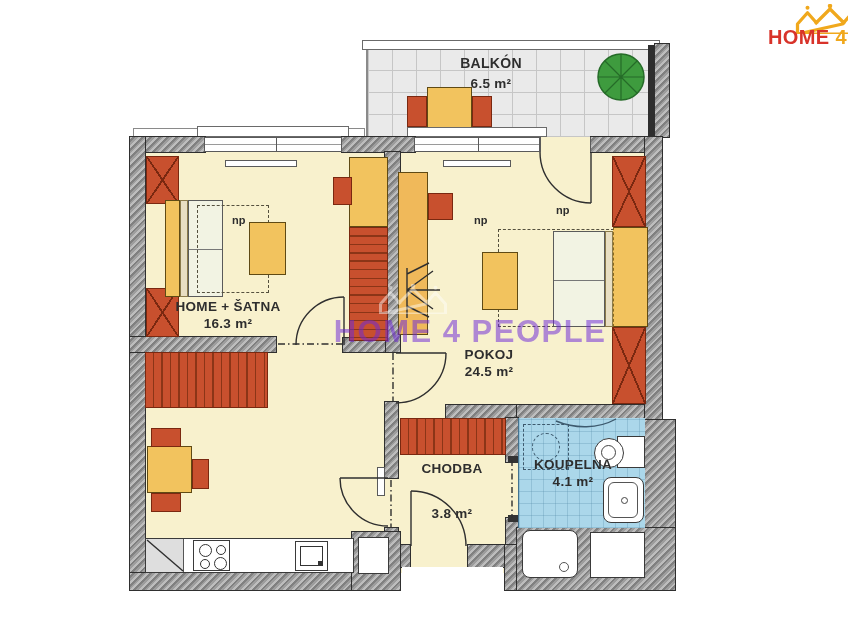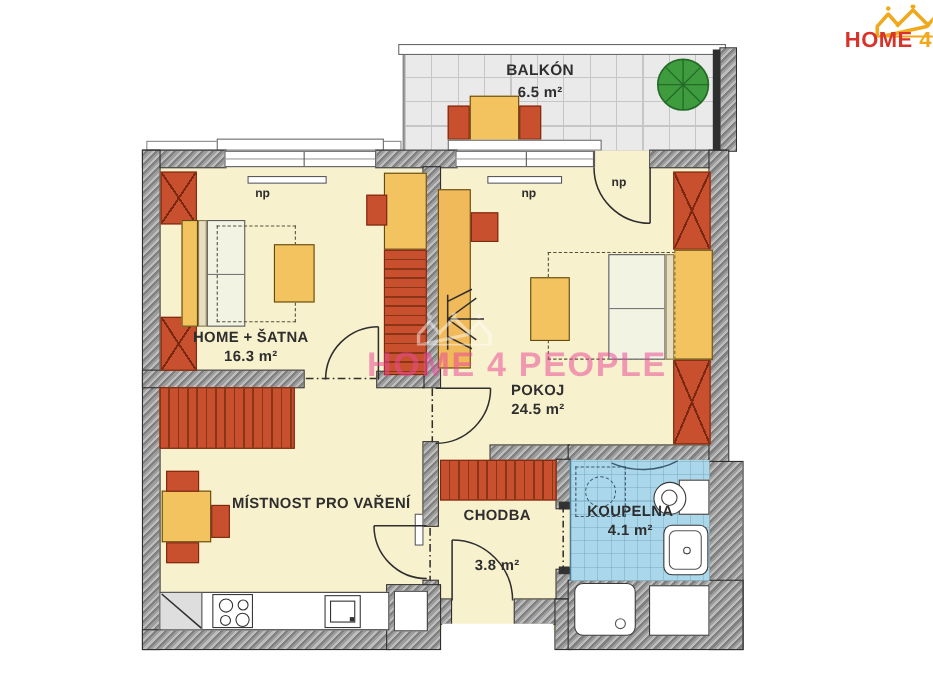--- a/index.html
+++ b/index.html
@@ -20,25 +20,25 @@
   .vtick{background:repeating-linear-gradient(90deg,transparent 0 7px,#8b3517 7px 8.5px),#C8502E;border:1.5px solid #7A2810;}
   .tiles{background:
       repeating-linear-gradient(90deg,#c6c6c6 0 1px,transparent 1px 24px),
       repeating-linear-gradient(0deg,#c6c6c6 0 1px,transparent 1px 22px),#EAEAEA;
       border-left:2px solid #8a8a8a;}
   .bath{background:
       repeating-linear-gradient(90deg,rgba(80,135,165,.28) 0 1px,transparent 1px 12px),
       repeating-linear-gradient(0deg,rgba(80,135,165,.28) 0 1px,transparent 1px 12px),#ABD7EA;}
   .dashedbox{border:1.6px dashed #55503e;background:transparent;}
   .lbl{font-weight:bold;color:#2e2e2e;text-align:center;letter-spacing:.3px;font-size:13.5px;line-height:15px;}
-  .np{font-size:11px;font-weight:600;color:#2e2e2e;}
+  .np{font-size:11px;font-weight:600;color:#2e2e2e;margin-top:44px;}
   .mattress{background:#F2F3E3;border:1.5px solid #5a5a5a;}
   .pad{background:#E8DEC2;border:1px solid #8a7a4a;}
   svg.overlay{position:absolute;left:0;top:0;pointer-events:none;}
-  .wm{font-weight:bold;color:#ec4899;opacity:.52;letter-spacing:1.5px;font-size:31px;text-align:center;}
+  .wm{font-weight:bold;color:#6d28d9;opacity:.52;letter-spacing:1.5px;font-size:31px;text-align:center;}
   .brand{font-weight:bold;font-size:20px;letter-spacing:.4px;white-space:nowrap;}
 </style>
 </head>
 <body>
 
 <div id="plan">
 
   <div class="abs floor" style="left:138px;top:145px;width:514px;height:428px;"></div>
 
   <div class="abs" style="left:362px;top:40px;width:298px;height:10px;background:#fff;border:1px solid #6a6a6a;"></div>
@@ -135,21 +135,20 @@
     <div class="abs" style="left:5px;top:3px;width:13px;height:13px;border:1.3px solid #333;border-radius:50%;"></div>
     <div class="abs" style="left:6px;top:18px;width:10px;height:10px;border:1.3px solid #333;border-radius:50%;"></div>
     <div class="abs" style="left:22px;top:4px;width:10px;height:10px;border:1.3px solid #333;border-radius:50%;"></div>
     <div class="abs" style="left:20px;top:16px;width:13px;height:13px;border:1.3px solid #333;border-radius:50%;"></div>
   </div>
   <div class="abs wht" style="left:295px;top:541px;width:33px;height:30px;">
     <div class="abs" style="left:4px;top:4px;width:23px;height:20px;border:1.2px solid #333;"></div>
     <div class="abs" style="left:22px;top:19px;width:4px;height:4px;background:#333;"></div>
   </div>
   <div class="abs wht" style="left:358px;top:537px;width:31px;height:37px;"></div>
-  <div class="abs lbl" style="left:192px;top:450px;width:200px;">MÍSTNOST PRO VAŘENÍ</div>
 
   <div class="abs vtick" style="left:400px;top:418px;width:106px;height:37px;"></div>
   <div class="abs lbl" style="left:392px;top:461px;width:120px;">CHODBA</div>
   <div class="abs lbl" style="left:392px;top:506px;width:120px;">3.8 m²</div>
 
   <div class="abs bath" style="left:518px;top:418px;width:127px;height:110px;border-left:1px solid #44728e;"></div>
   <div class="abs" style="left:523px;top:424px;width:46px;height:46px;border:1.5px dashed #3d5a6e;">
     <div class="abs" style="left:8px;top:8px;width:28px;height:28px;border:1.4px dashed #3d5a6e;border-radius:50%;"></div>
   </div>
   <div class="abs wht" style="left:617px;top:436px;width:28px;height:32px;"></div>

